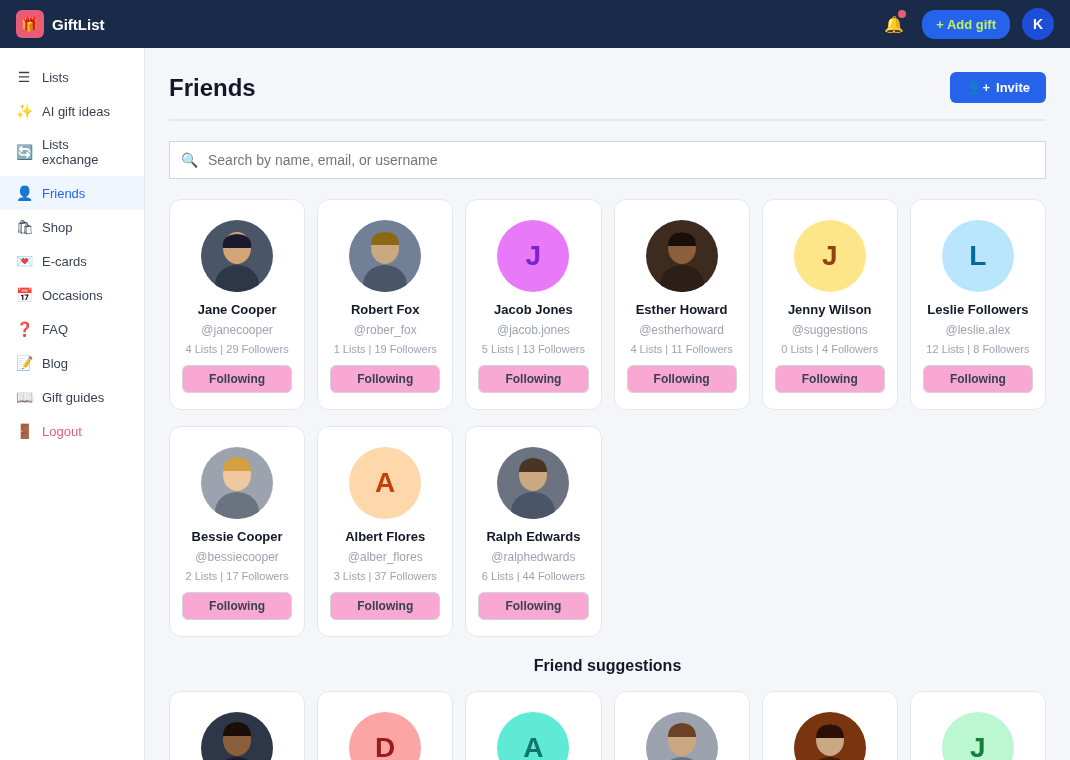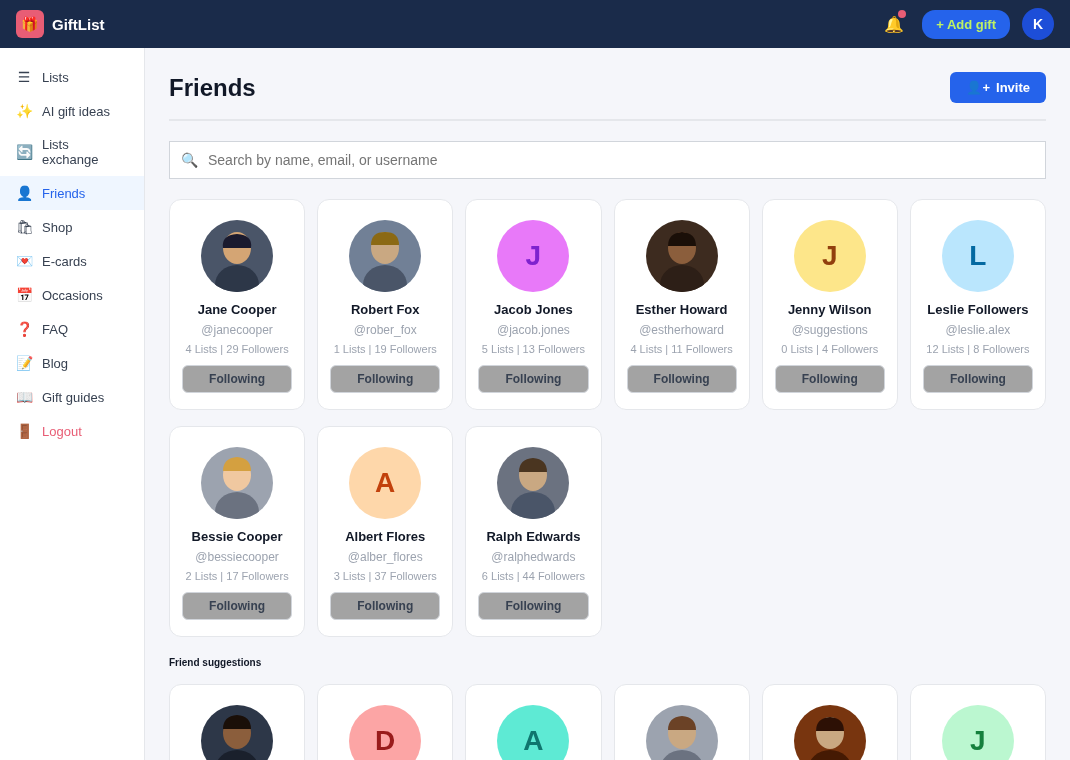--- a/index.html
+++ b/index.html
@@ -224,34 +224,34 @@
     .card-stats {
       font-size: 11px;
       color: #9ca3af;
       text-align: right;
     }
     .following-btn {
       margin-top: 4px;
       padding: 6px 14px;
       border: 1px solid #d1d5db;
       border-radius: 6px;
-      background: #a3a3a3;
+      background: #f9a8d4;
       font-size: 12px;
       font-weight: 600;
       color: #374151;
       cursor: pointer;
       width: 100%;
     }
 
     
     .suggestions-title {
-      font-size: 10px;
+      font-size: 16px;
       font-weight: 700;
       color: #111827;
-      text-align: left;
+      text-align: center;
       margin: 20px 0 16px;
     }
     .suggestions-grid {
       display: grid;
       grid-template-columns: repeat(6, 1fr);
       gap: 12px;
     }
     .suggestion-card {
       background: white;
       border-radius: 12px;

